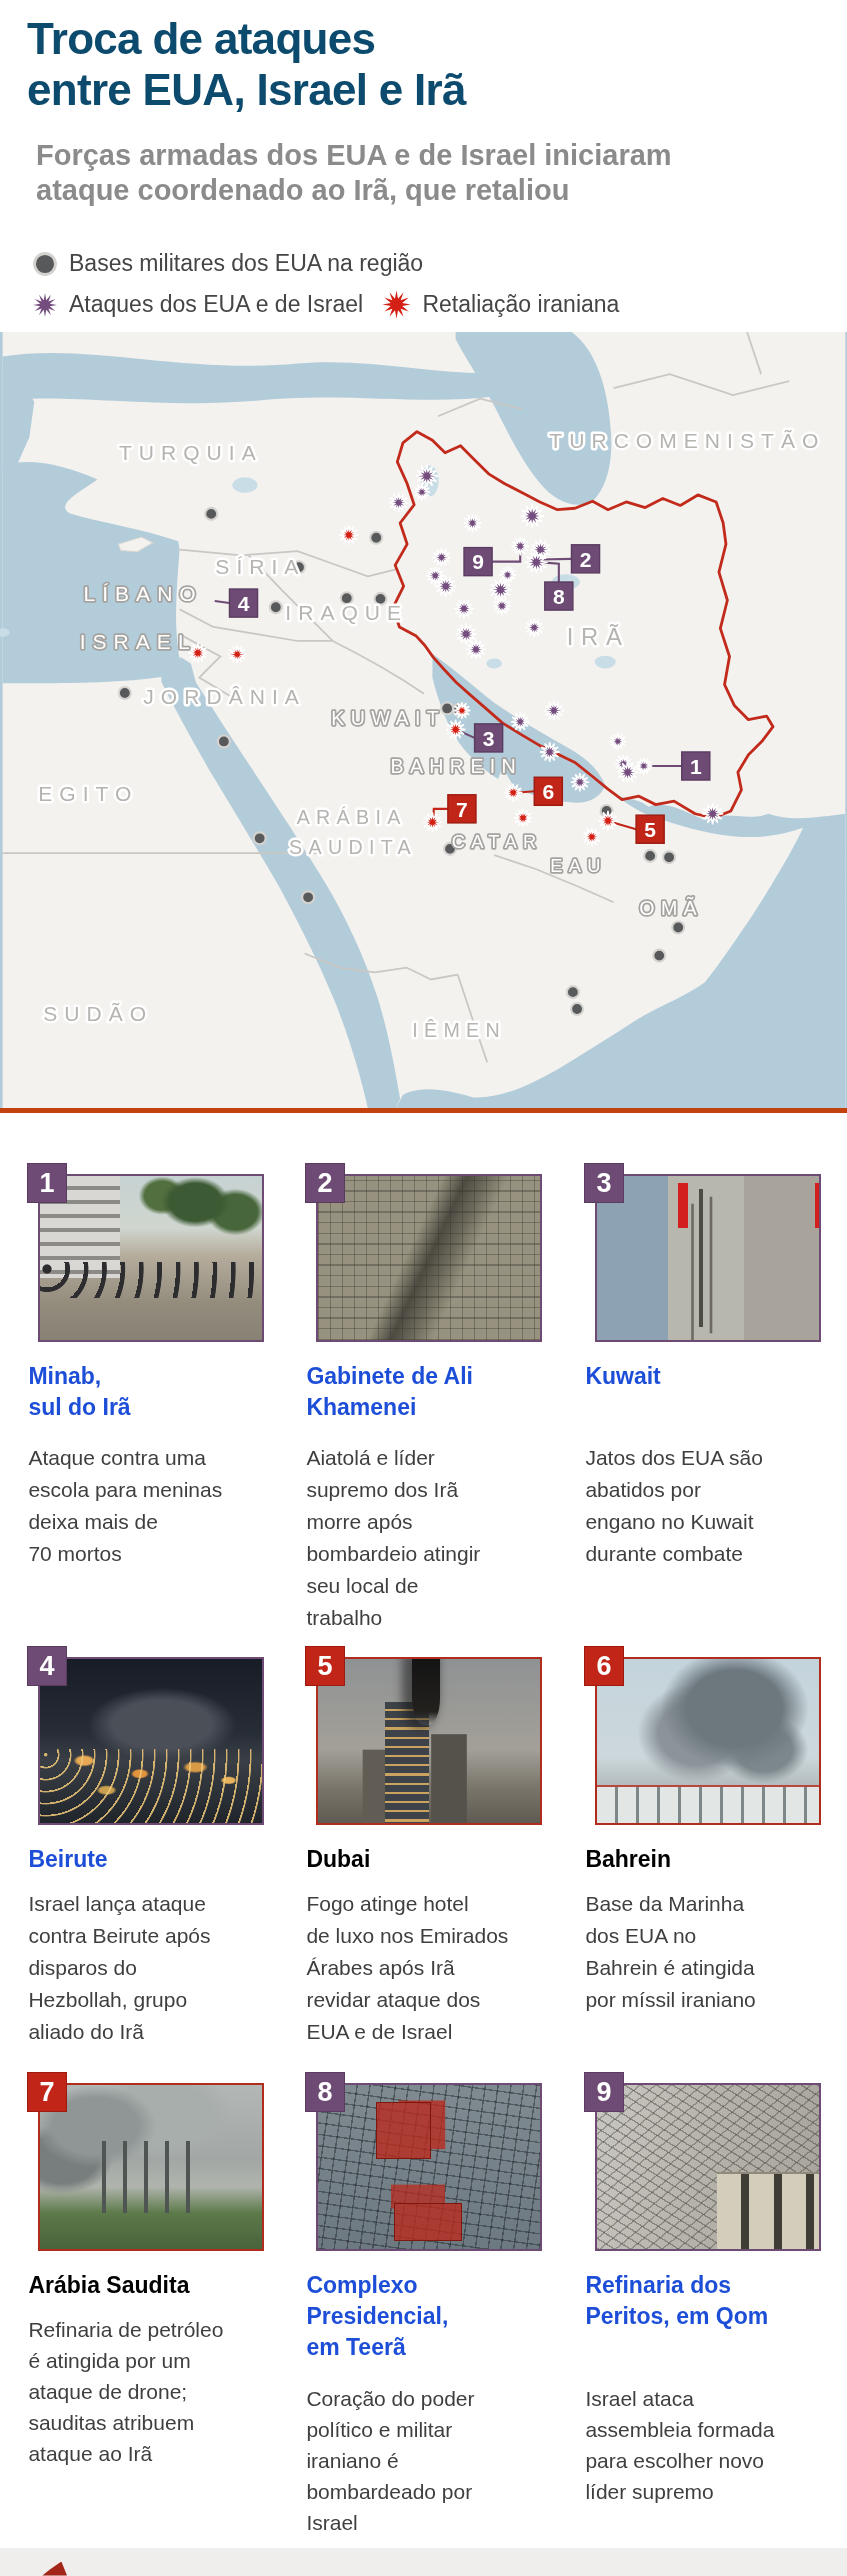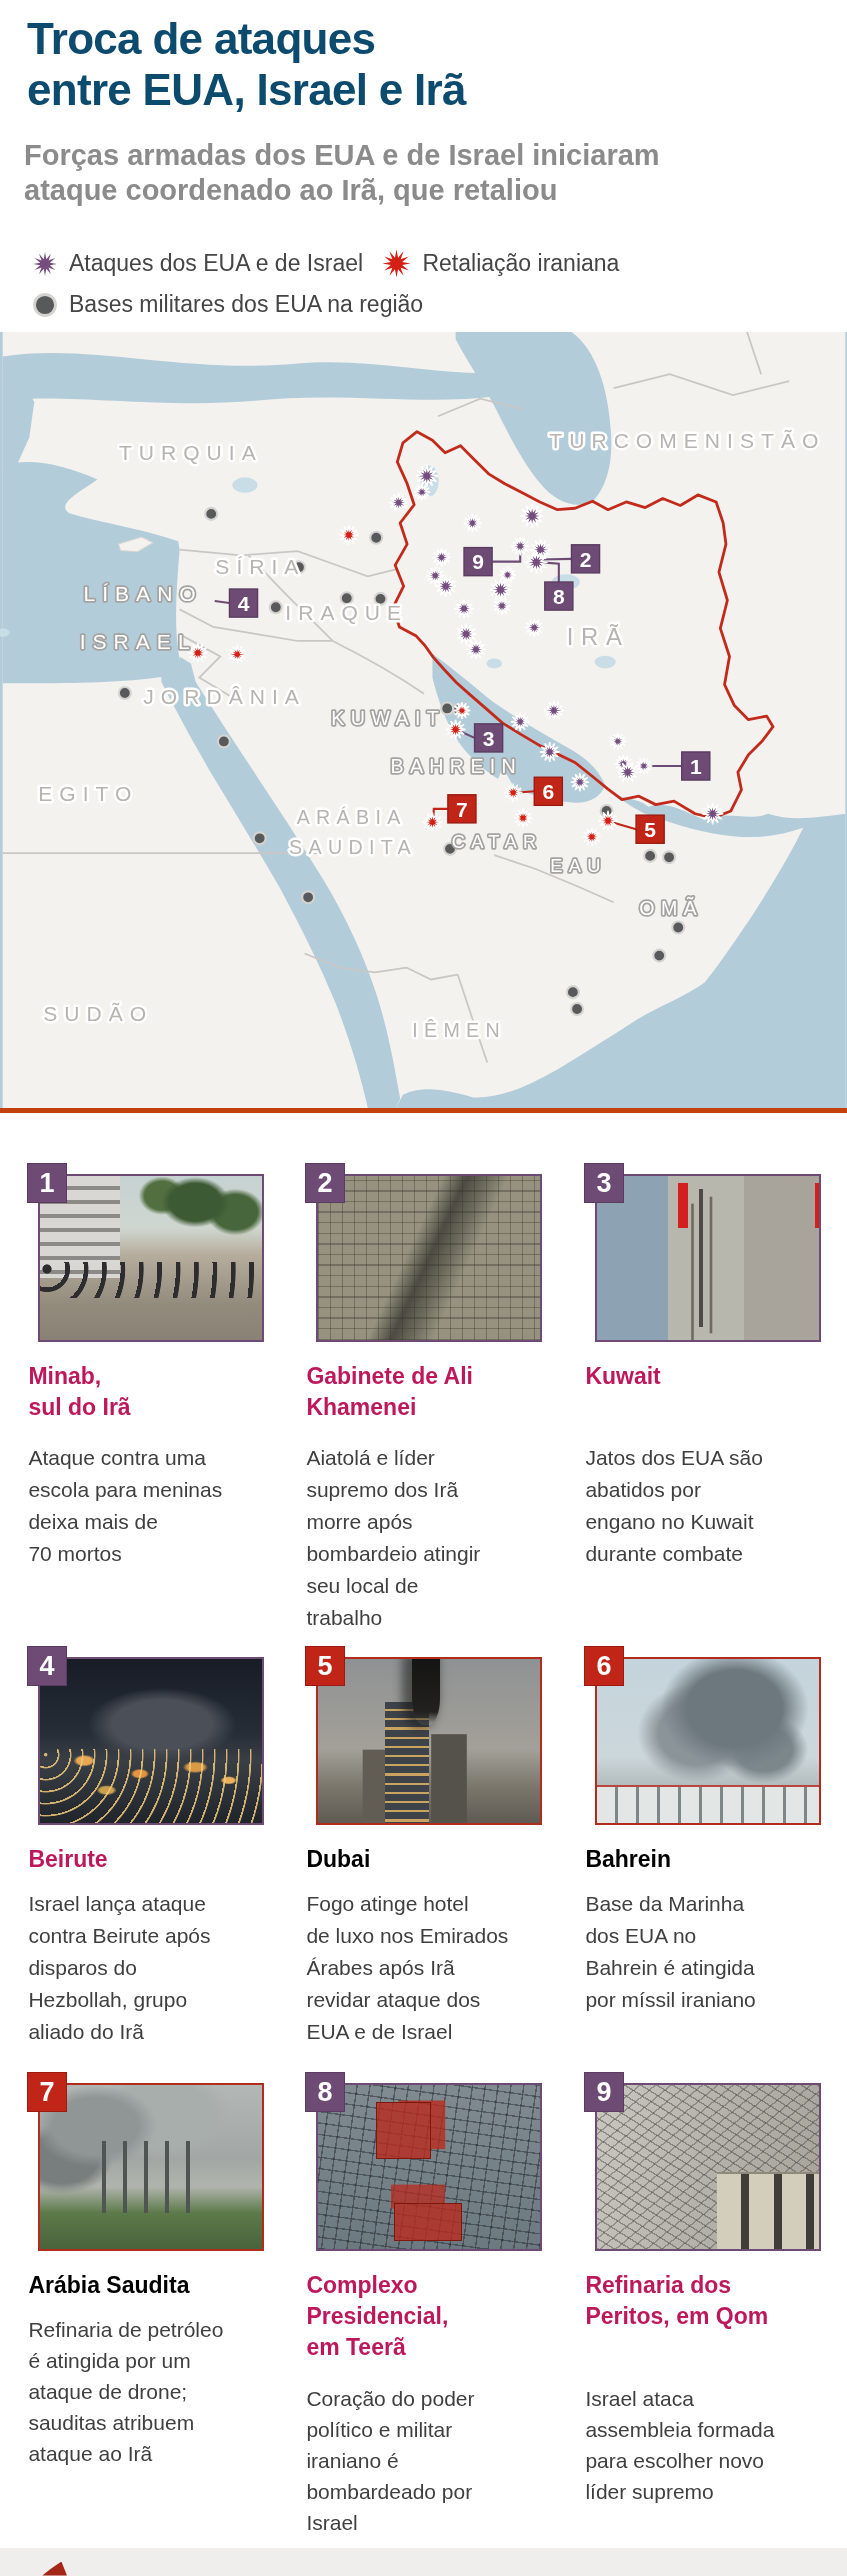--- a/index.html
+++ b/index.html
@@ -1,21 +1,21 @@
 <!DOCTYPE html>
 <html style="font-size:11.3px"><head>
 <meta charset="utf-8">
 <style>
   html,body{margin:0;padding:0;background:#ffffff;}
   .page{position:relative;width:848px;height:2576px;background:#fff;overflow:hidden;
         font-family:"Liberation Sans",sans-serif;}
   
   .title{position:absolute;left:27px;top:12.7px;margin:0;font-size:44px;line-height:51px;
          font-weight:700;color:#0c4a6e;letter-spacing:-0.7px;white-space:pre-line;}
-  .subtitle{position:absolute;left:24px;top:138px;margin:0;font-size:29px;line-height:35px;
+  .subtitle{position:absolute;left:36px;top:138px;margin:0;font-size:29px;line-height:35px;
          font-weight:700;color:#8b8b8b;white-space:pre-line;}
   
   .legend{position:absolute;left:31px;top:243px;width:791px;}
   .legend-row{display:flex;align-items:center;gap:18.4px;height:41px;}
   .legend-item{display:flex;align-items:center;gap:10px;}
   .legend-item span{font-size:23px;color:#454545;}
   
   .map-wrap{position:absolute;left:0;top:332px;width:848px;height:776px;
             border-bottom:5px solid #c2410c;background:#b3ccda;}
   .map-wrap svg{display:block;}
@@ -30,21 +30,21 @@
          display:flex;align-items:center;justify-content:center;
          font-size:27px;font-weight:700;color:#fff;}
   .badge.purple{background:#6e4b74;border:1.4px solid #5a3c60;}
   .badge.red{background:#c12517;border:1.4px solid #9c1a10;}
   .thumb{position:relative;margin:11.3px 0 0 11.3px;width:226px;height:168px;
          box-sizing:border-box;overflow:hidden;}
   .thumb.purple{border:2.8px solid #6e4b74;}
   .thumb.red{border:2.8px solid #b22c1e;}
   .card-title{margin:18.4px 0 0 1.4px;font-size:23px;line-height:31px;font-weight:700;
               white-space:pre-line;}
-  .card-title.purple{color:#be185d;}
+  .card-title.purple{color:#1d4ed8;}
   .card-title.red{color:#000000;}
   .t2{min-height:71px;} .t1{min-height:34px;} .t3{min-height:103px;}
   .card-body{margin:10px 0 0 1.4px;font-size:21px;line-height:32px;color:#3f3f3f;
              white-space:pre-line;}
   .row3 .card-body{line-height:31px;}
   
   .ph{position:absolute;inset:0;}
   .ph1{background:
       radial-gradient(57px 42px at 70% 16%,#3c5a33 0 45%,transparent 60%),
       radial-gradient(49px 39px at 88% 22%,#47663b 0 45%,transparent 60%),
@@ -125,37 +125,37 @@
 
   <h1 class="title">Troca de ataques
 entre EUA, Israel e Irã</h1>
   <p class="subtitle">Forças armadas dos EUA e de Israel iniciaram
 ataque coordenado ao Irã, que retaliou</p>
 
   <div class="legend">
     <div class="legend-row">
       <div class="legend-item">
         <svg width="28" height="28" viewBox="0 0 40 40">
+          <circle cx="20" cy="20" r="15" fill="#58595b" stroke="#d5d3cf" stroke-width="4"></circle>
+        </svg>
+        <span>Bases militares dos EUA na região</span>
+      </div>
+    </div>
+    <div class="legend-row">
+      <div class="legend-item">
+        <svg width="28" height="28" viewBox="0 0 40 40">
           <polygon id="lg-star-p" fill="#744d7e" points="20.0,3.0 21.8,13.1 28.5,5.3 25.0,15.0 34.7,11.5 26.9,18.2 37.0,20.0 26.9,21.8 34.7,28.5 25.0,25.0 28.5,34.7 21.8,26.9 20.0,37.0 18.2,26.9 11.5,34.7 15.0,25.0 5.3,28.5 13.1,21.8 3.0,20.0 13.1,18.2 5.3,11.5 15.0,15.0 11.5,5.3 18.2,13.1"></polygon>
         </svg>
         <span>Ataques dos EUA e de Israel</span>
       </div>
       <div class="legend-item">
         <svg width="31" height="31" viewBox="0 0 44 44">
           <polygon id="lg-star-r" fill="#d41f14" points="22.0,2.0 24.2,13.9 32.0,4.7 27.9,16.1 39.3,12.0 30.1,19.8 42.0,22.0 30.1,24.2 39.3,32.0 27.9,27.9 32.0,39.3 24.2,30.1 22.0,42.0 19.8,30.1 12.0,39.3 16.1,27.9 4.7,32.0 13.9,24.2 2.0,22.0 13.9,19.8 4.7,12.0 16.1,16.1 12.0,4.7 19.8,13.9"></polygon>
         </svg>
         <span>Retaliação iraniana</span>
-      </div>
-    </div>
-    <div class="legend-row">
-      <div class="legend-item">
-        <svg width="28" height="28" viewBox="0 0 40 40">
-          <circle cx="20" cy="20" r="15" fill="#58595b" stroke="#d5d3cf" stroke-width="4"></circle>
-        </svg>
-        <span>Bases militares dos EUA na região</span>
       </div>
     </div>
   </div>
 
   <div class="map-wrap">
     <svg width="848" height="776" viewBox="0 0 1200 1105">
 
       <rect x="0" y="0" width="1200" height="1105" fill="#f3f2ef"></rect>
 
       <g>

